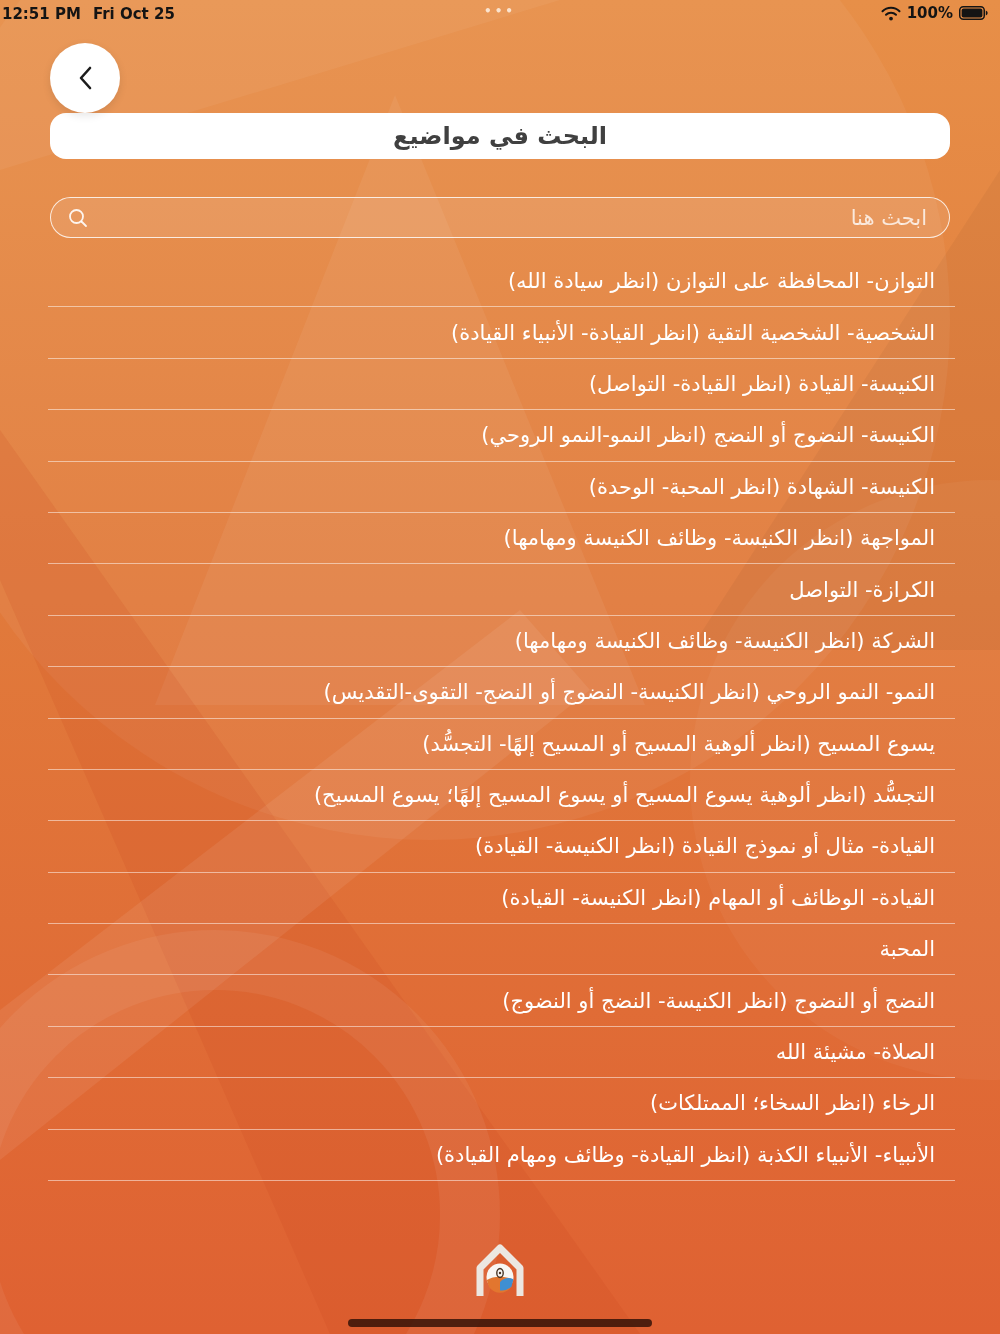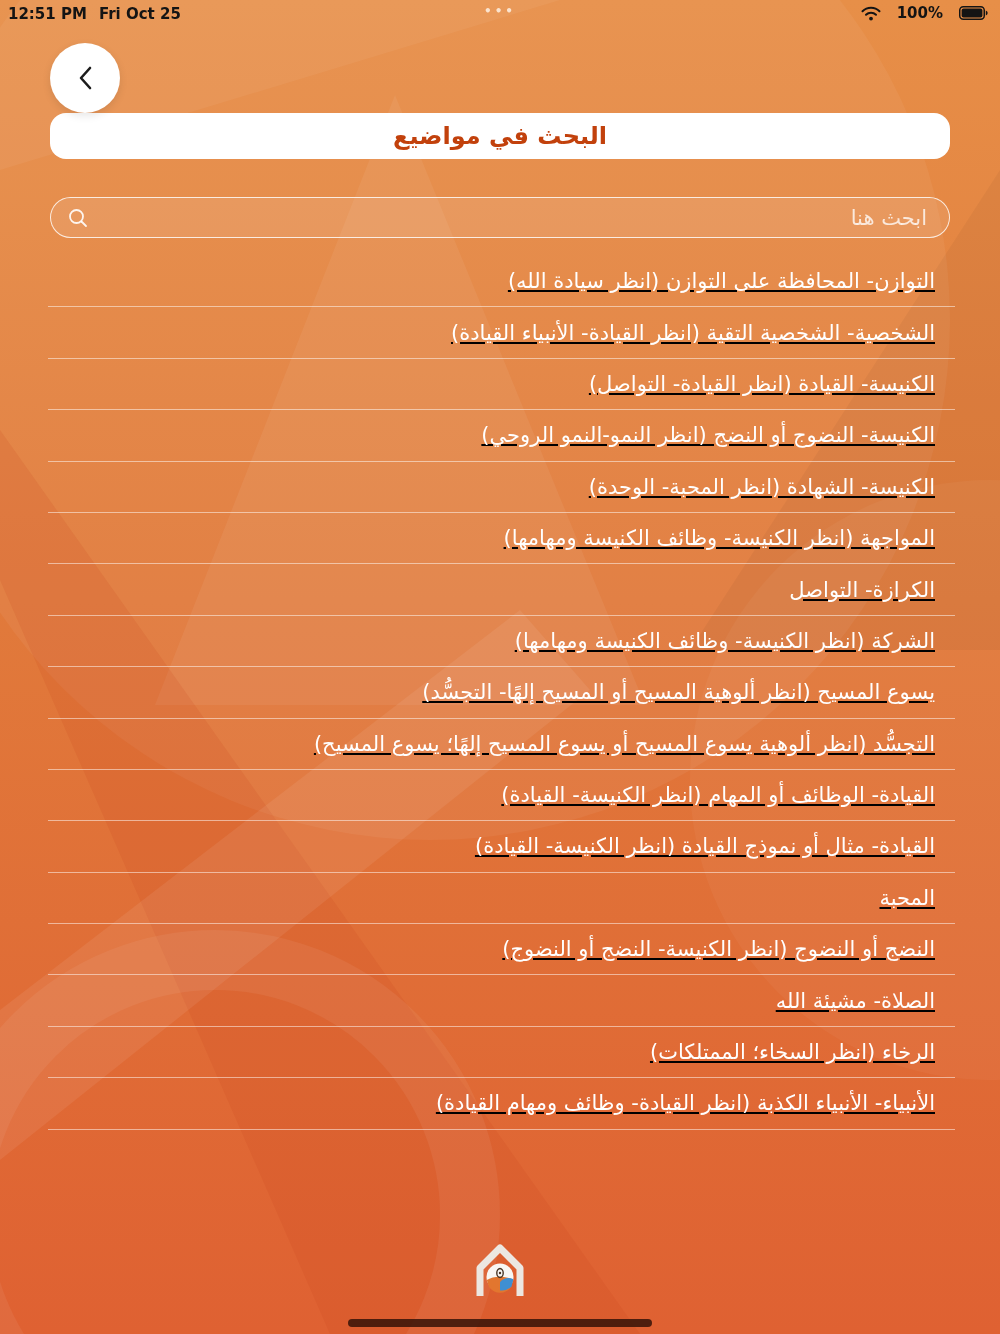--- a/index.html
+++ b/index.html
@@ -5,50 +5,50 @@
   html,body{margin:0;padding:0;}
   body{
     width:1000px;height:1334px;position:relative;overflow:hidden;
     font-family:"DejaVu Sans","Liberation Sans",sans-serif;
     background:linear-gradient(180deg,var(--bg-top,#e78f48) 0%,var(--bg-mid,#e17a3b) 45%,var(--bg-bottom,#df6132) 100%);
   }
   .bg-shapes{position:absolute;inset:0;pointer-events:none;}
 
   
   .status-bar{position:absolute;top:0;left:0;right:0;height:26px;color:var(--status-text,#141414);}
-  .sb-left{position:absolute;left:8px;top:5px;display:flex;gap:12px;font-size:15px;}
+  .sb-left{position:absolute;left:2px;top:5px;display:flex;gap:12px;font-size:15px;}
   .sb-time{font-weight:700;}
   .sb-date{font-weight:600;}
   .sb-dots{position:absolute;left:0;right:0;top:4px;text-align:center;
     color:rgba(255,246,236,0.8);font-size:12px;letter-spacing:3px;font-weight:700;}
-  .sb-right{position:absolute;right:12px;top:4px;display:flex;align-items:center;gap:16px;font-size:15px;font-weight:600;}
+  .sb-right{position:absolute;right:12px;top:4px;display:flex;align-items:center;gap:6px;font-size:15px;font-weight:600;}
 
   
   .back-button{position:absolute;left:50px;top:43px;width:70px;height:70px;border-radius:50%;
     background:#ffffff;display:flex;align-items:center;justify-content:center;
     box-shadow:0 3px 8px rgba(0,0,0,0.10);cursor:pointer;z-index:3;}
 
   
   .title-bar{position:absolute;left:50px;right:50px;top:113px;height:46px;background:var(--pill,#ffffff);
     border-radius:16px;display:flex;align-items:center;justify-content:center;z-index:2;}
-  .title-text{font-size:24px;font-weight:700;color:#c2410c;direction:rtl;}
+  .title-text{font-size:24px;font-weight:700;color:#404040;direction:rtl;}
 
   
   .search-bar{position:absolute;left:50px;right:50px;top:197px;height:41px;box-sizing:border-box;
     border:1px solid rgba(255,255,255,0.82);border-radius:21px;background:rgba(255,255,255,0.10);z-index:2;}
   .search-input{position:absolute;inset:0;background:transparent;border:none;outline:none;
     direction:rtl;text-align:right;padding:0 22px 0 50px;color:#ffffff;font-size:21px;
     font-family:"DejaVu Sans","Liberation Sans",sans-serif;}
   .search-input::placeholder{color:rgba(255,255,255,0.78);}
   .search-icon{position:absolute;left:16px;top:9px;width:22px;height:22px;}
 
   
   .topics-list{position:absolute;left:48px;width:907px;top:256px;height:952px;overflow:hidden;z-index:1;}
   .topic-row{height:51.4px;box-sizing:border-box;border-bottom:1px solid var(--separator,rgba(255,255,255,0.5));
-    display:flex;align-items:center;direction:rtl;padding-right:20px;cursor:pointer;text-decoration:underline;}
+    display:flex;align-items:center;direction:rtl;padding-right:20px;cursor:pointer;}
   .topic-label{font-size:21px;color:var(--list-text,#ffffff);white-space:nowrap;}
 
   
   .home-button{position:absolute;left:473px;top:1244px;width:54px;height:54px;cursor:pointer;z-index:2;}
   .home-indicator{position:absolute;left:348px;top:1319px;width:304px;height:8px;border-radius:4px;
     background:var(--home-indicator,rgba(46,16,6,0.82));cursor:grab;z-index:2;}
 </style>
 </head>
 <body>
 
@@ -121,30 +121,33 @@
     <div class="topic-row">
       <span class="topic-label">المواجهة (انظر الكنيسة- وظائف الكنيسة ومهامها)</span>
     </div>
     <div class="topic-row">
       <span class="topic-label">الكرازة- التواصل</span>
     </div>
     <div class="topic-row">
       <span class="topic-label">الشركة (انظر الكنيسة- وظائف الكنيسة ومهامها)</span>
     </div>
     <div class="topic-row">
+      <span class="topic-label">النمو- النمو الروحي (انظر الكنيسة- النضوج أو النضج- التقوى-التقديس)</span>
+    </div>
+    <div class="topic-row">
       <span class="topic-label">يسوع المسيح (انظر ألوهية المسيح أو المسيح إلهًا- التجسُّد)</span>
     </div>
     <div class="topic-row">
       <span class="topic-label">التجسُّد (انظر ألوهية يسوع المسيح أو يسوع المسيح إلهًا؛ يسوع المسيح)</span>
     </div>
     <div class="topic-row">
-      <span class="topic-label">القيادة- الوظائف أو المهام (انظر الكنيسة- القيادة)</span>
+      <span class="topic-label">القيادة- مثال أو نموذج القيادة (انظر الكنيسة- القيادة)</span>
     </div>
     <div class="topic-row">
-      <span class="topic-label">القيادة- مثال أو نموذج القيادة (انظر الكنيسة- القيادة)</span>
+      <span class="topic-label">القيادة- الوظائف أو المهام (انظر الكنيسة- القيادة)</span>
     </div>
     <div class="topic-row">
       <span class="topic-label">المحبة</span>
     </div>
     <div class="topic-row">
       <span class="topic-label">النضج أو النضوج (انظر الكنيسة- النضج أو النضوج)</span>
     </div>
     <div class="topic-row">
       <span class="topic-label">الصلاة- مشيئة الله</span>
     </div>

